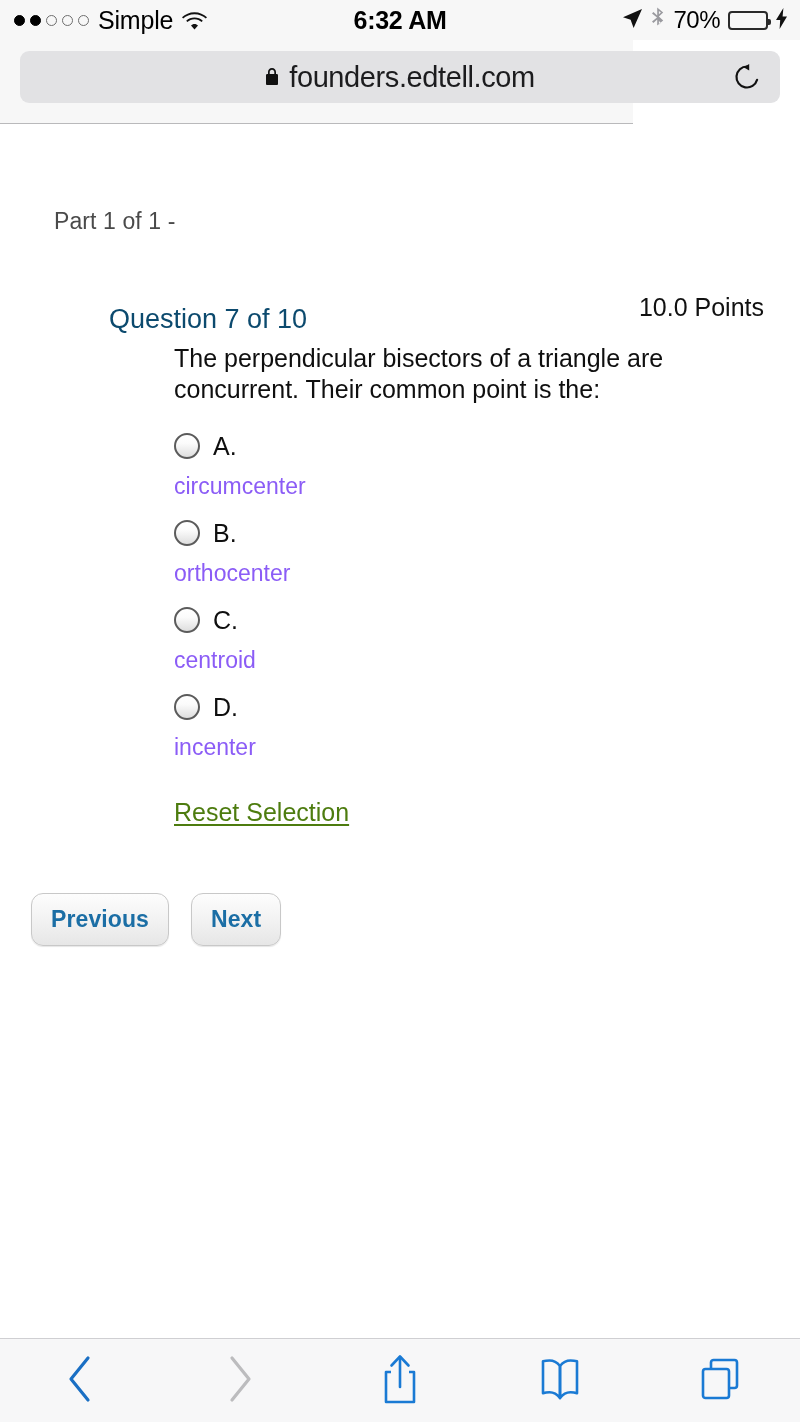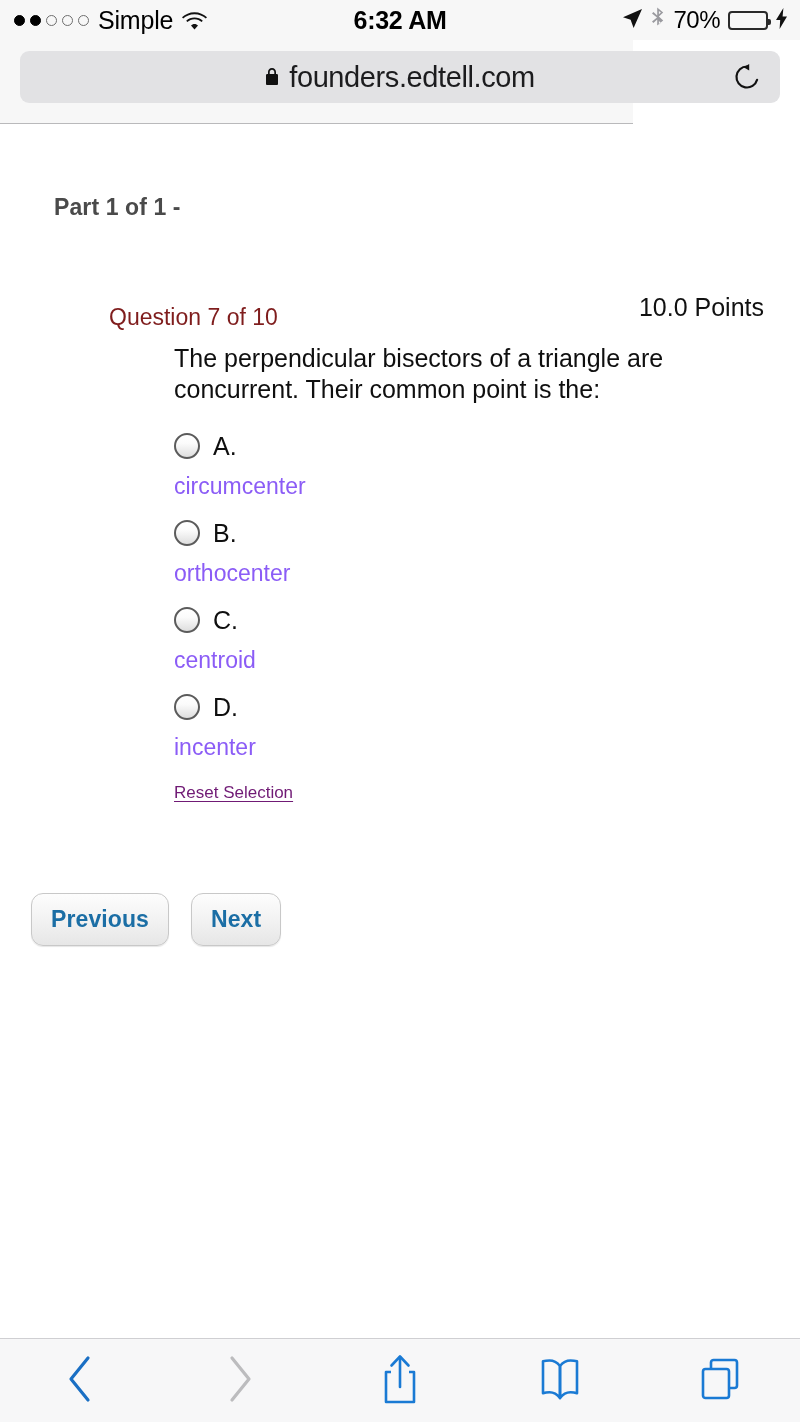--- a/index.html
+++ b/index.html
@@ -56,45 +56,45 @@
   .lock { width: 14px; height: 18px; position: relative; }
   .url-text { font-size: 29px; color: #1c1c1e; letter-spacing: -0.4px; }
   .reload {
     position: absolute; right: 18px; top: 50%; transform: translateY(-50%);
     width: 30px; height: 30px;
   }
 
   
   .page { position: absolute; top: 125px; left: 0; width: 800px; height: 1146px; background: #fff; }
   .part-label {
-    position: absolute; top: 69px; left: 54px;
-    font-size: 23px; font-weight: bold; color: #4a4a4a; letter-spacing: 0.1px;
+    position: absolute; top: 83px; left: 54px;
+    font-size: 23px; font-weight: normal; color: #4a4a4a; letter-spacing: 0.1px;
   }
   .qhead { position: absolute; top: 168px; left: 0; width: 800px; height: 40px; }
-  .qnum { position: absolute; left: 109px; top: 11px; font-size: 23px; color: #7f1d1d; }
+  .qnum { position: absolute; left: 109px; top: 11px; font-size: 27px; color: #0c4a6e; }
   .qpoints { position: absolute; right: 36px; top: 0; font-size: 25px; color: #111; }
 
   .qbody { position: absolute; top: 218px; left: 174px; width: 560px; }
   .qtext { font-size: 25px; color: #0f0f0f; line-height: 31px; width: 500px; }
 
   .options { margin-top: 21px; }
   .option { height: 87px; position: relative; }
   .opt-row { display: flex; align-items: center; gap: 13px; height: 40px; }
   .radio {
     width: 26px; height: 26px; border-radius: 50%;
     border: 2px solid #5b5b5b;
     background: linear-gradient(180deg, #ffffff 0%, #fbfbfb 38%, #dedede 100%);
     flex: none;
   }
   .opt-letter { font-size: 25px; color: #0f0f0f; }
   .opt-text { font-size: 23px; color: #8b5cf6; margin-top: 7px; }
 
   .reset-link {
-    display: inline-block; margin-top: 9px;
-    font-size: 17px; color: #701a75; text-decoration: underline;
+    display: inline-block; margin-top: 24px;
+    font-size: 25px; color: #4d7c0f; text-decoration: underline;
     text-underline-offset: 3px;
   }
 
   .navbtns { position: absolute; top: 768px; left: 31px; display: flex; gap: 22px; }
   .navbtn {
     background: linear-gradient(180deg, #fdfdfd 0%, #f2f2f2 52%, #e6e6e6 100%);
     border: 1px solid #c8c8c8; border-radius: 12px;
     box-shadow: 0 1px 1px rgba(0,0,0,0.10);
     font-size: 23px; font-weight: bold; color: #1b6ea5;
     padding: 12px 19px; letter-spacing: 0.1px;

